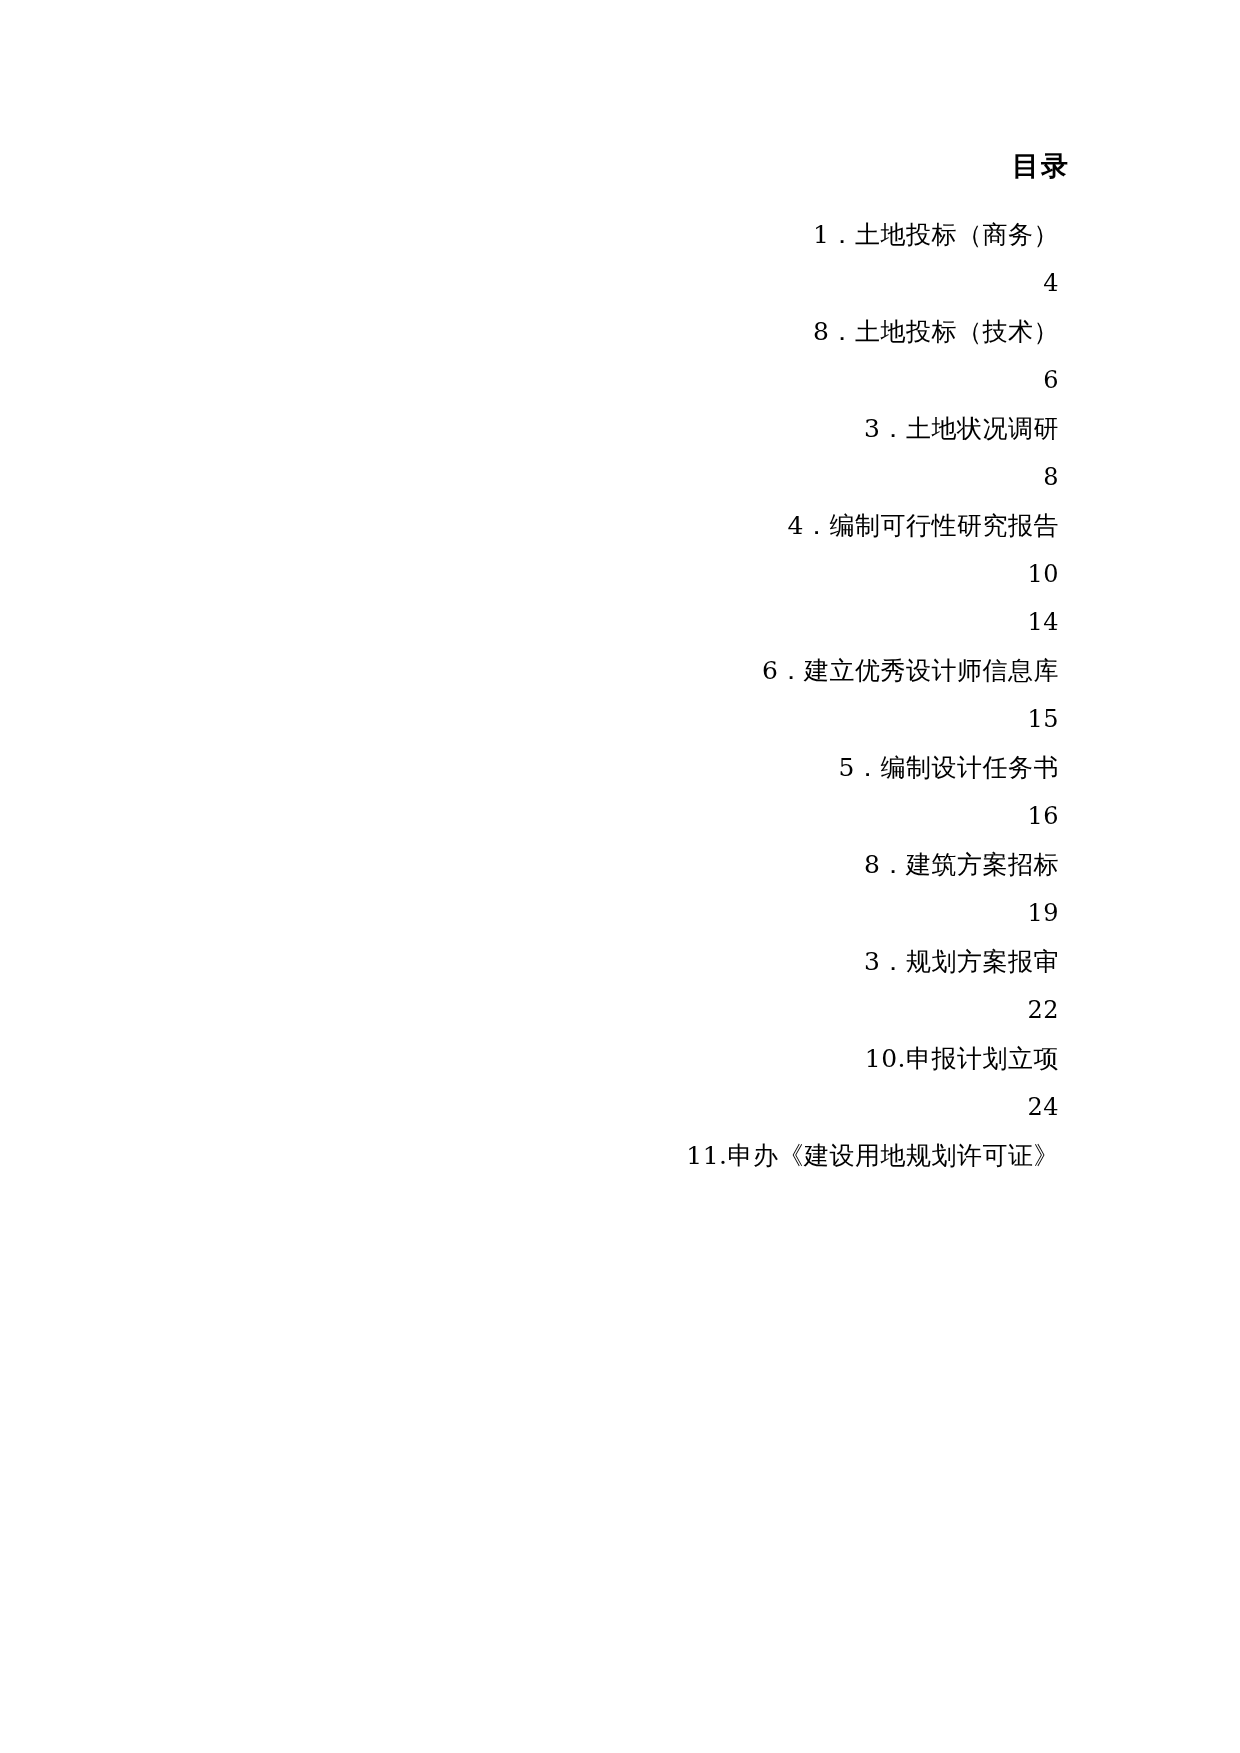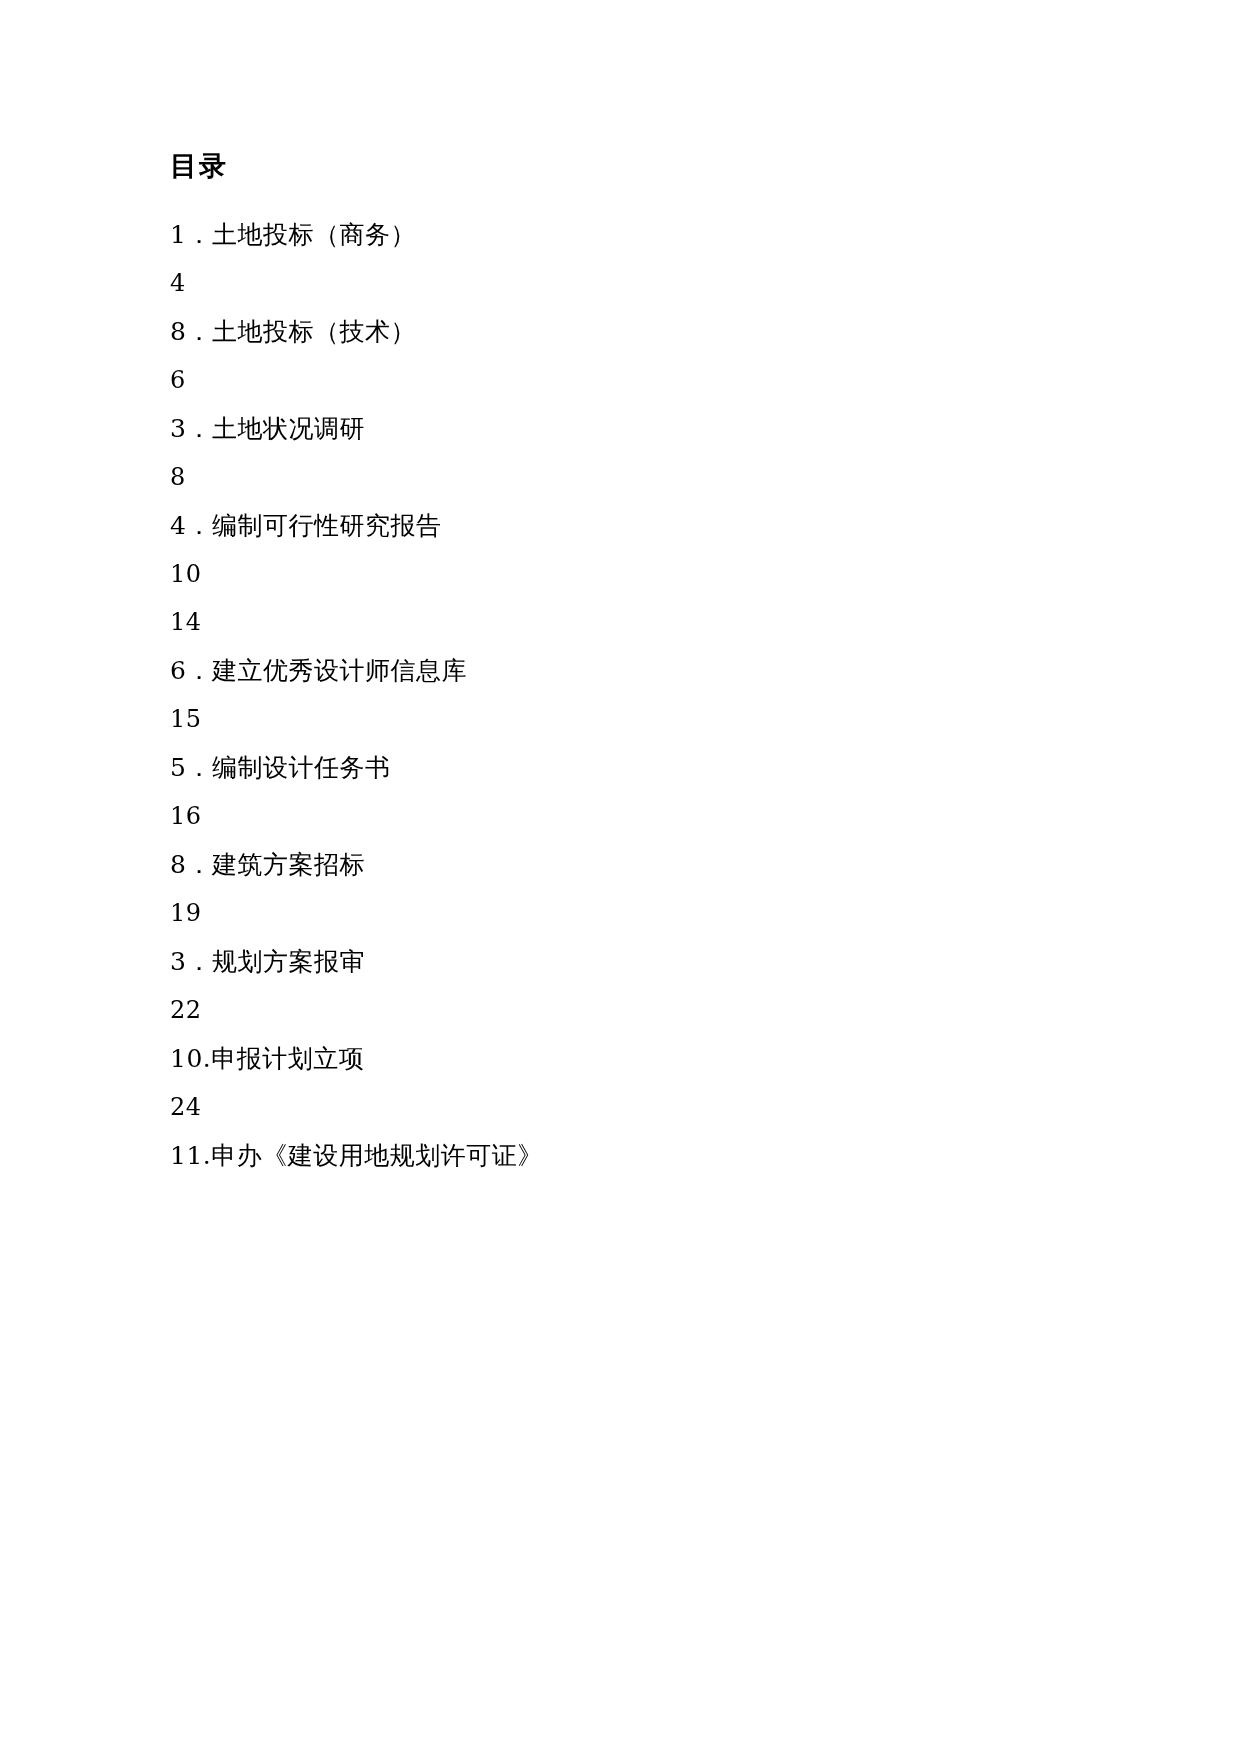--- a/index.html
+++ b/index.html
@@ -9,31 +9,32 @@
   }
   .page {
     width: 1240px;
     height: 1753px;
     background: #ffffff;
     position: relative;
     box-sizing: border-box;
     padding: 150px 170px 0 170px;
     font-family: "DejaVu Serif", "Liberation Serif", serif;
     color: #000000;
+    text-align: right;
   }
   .toc-title {
     font-family: "DejaVu Sans", "Liberation Sans", sans-serif;
     font-weight: bold;
     font-size: 27px;
     letter-spacing: 2px;
     margin: 0 0 28px 0;
     line-height: 1.2;
   }
   .toc-list {
-    margin: 0;
+    margin: 11px;
     padding: 0;
     list-style: none;
   }
   .toc-entry {
     margin: 0;
     padding: 0;
   }
   .toc-label {
     font-family: "DejaVu Serif", "Liberation Serif", serif;
     font-size: 25px;

